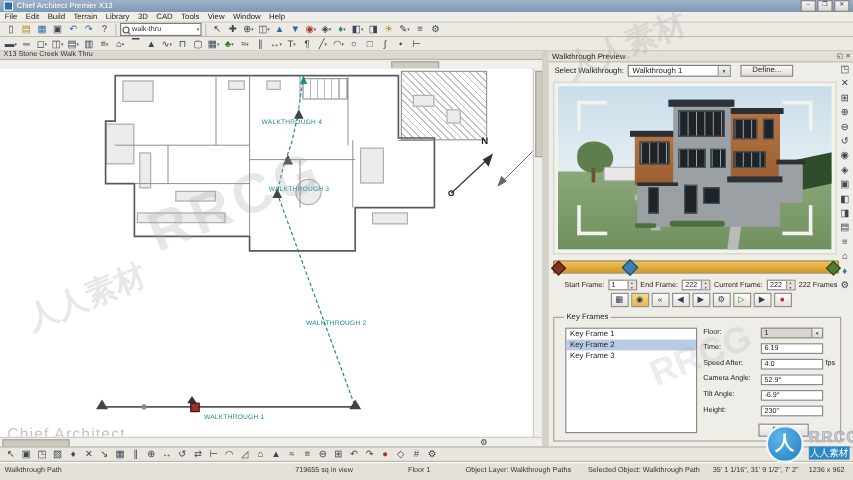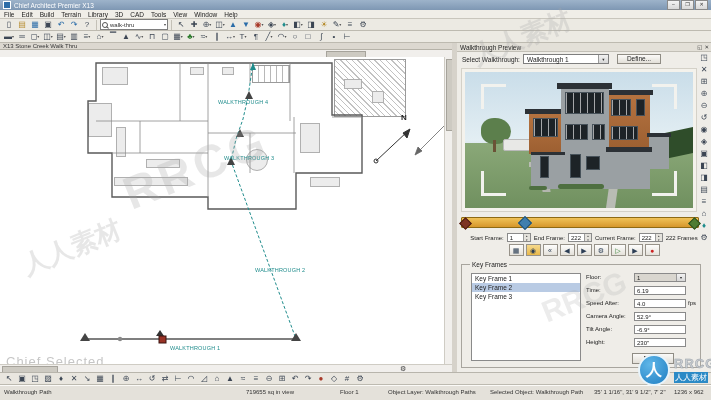--- a/index.html
+++ b/index.html
@@ -300,21 +300,21 @@
         <polygon points="160,273 156,279 164,279" fill="#333"></polygon>
         <rect x="159" y="279" width="7" height="7" fill="#993326" stroke="#3a1510" stroke-width="1"></rect>
       </g>
     </svg>
 
     <div class="wtlabel" style="left:170px;top:288px">WALKTHROUGH 1</div>
     <div class="wtlabel" style="left:255px;top:210px">WALKTHROUGH 2</div>
     <div class="wtlabel" style="left:224px;top:98px">WALKTHROUGH 3</div>
     <div class="wtlabel" style="left:218px;top:42px">WALKTHROUGH 4</div>
     <div id="northN">N</div>
-    <div id="planwatermark">Chief Selected</div>
+    <div id="planwatermark">Chief Architect</div>
   </div>
 
   <div id="vscroll">
       <div class="thumb"></div>
     </div>
   <div id="hscroll-bottom">
     <div class="thumb"></div>
     <div class="gear">⚙</div>
   </div>
 </div>

